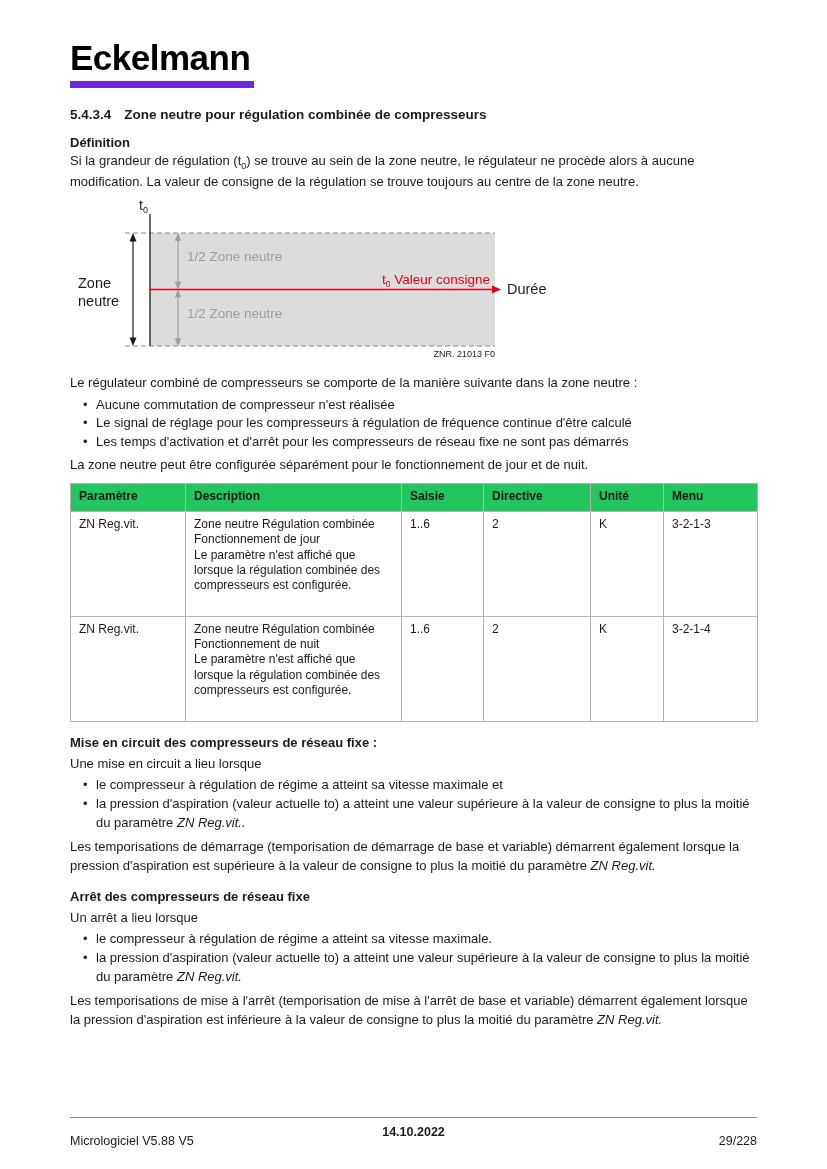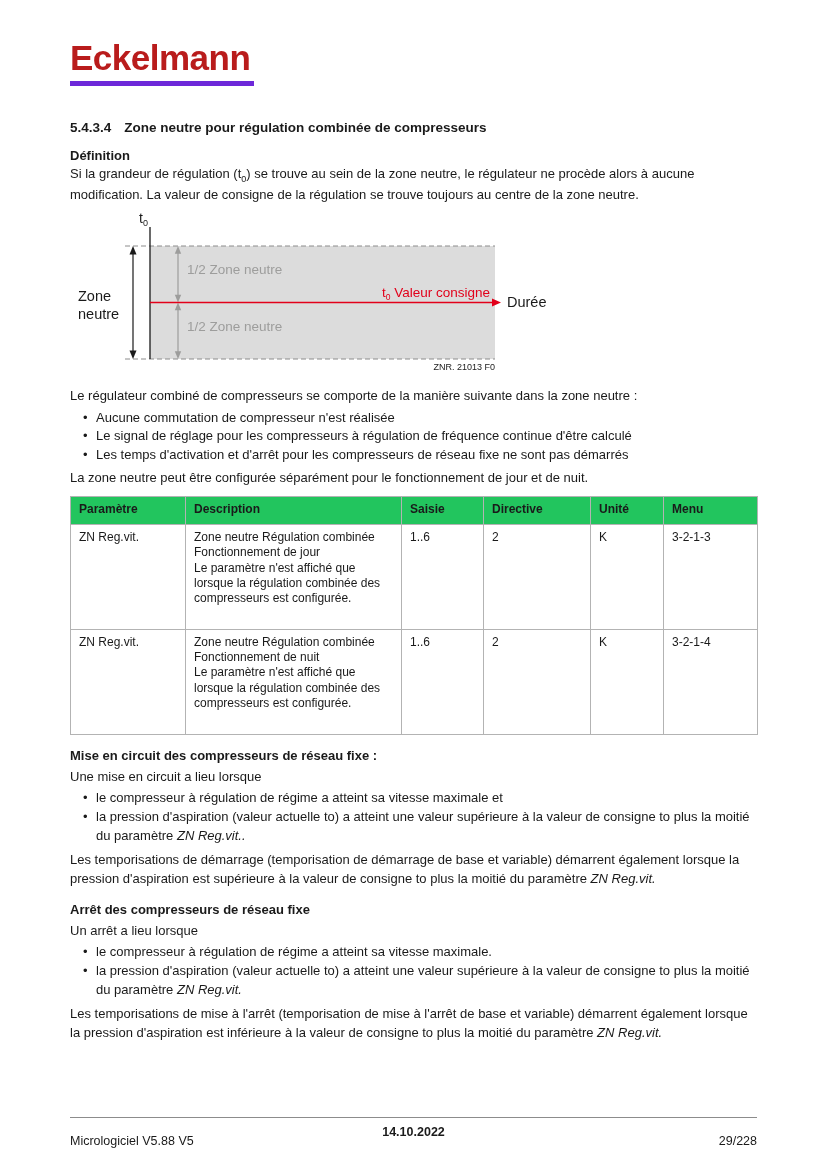--- a/index.html
+++ b/index.html
@@ -7,26 +7,26 @@
   body {
     width:827px; height:1169px;
     font-family:"Liberation Sans", sans-serif;
     color:#1a1a1a;
   }
   .page { position:relative; width:827px; height:1169px; background:#ffffff; padding:38px 70px 0; overflow:hidden; }
 
   
   .logo {
     display:inline-block;
-    font-size:35px; font-weight:bold; color:#b91c1c; letter-spacing:-0.5px;
-    border-bottom:5px solid #6d28d9; padding:0 4px 3px 0; line-height:1.15;
+    font-size:35px; font-weight:bold; color:#000000; letter-spacing:-0.5px;
+    border-bottom:7px solid #6d28d9; padding:0 4px 3px 0; line-height:1.15;
   }
 
   
-  .section-heading { font-size:13.5px; font-weight:bold; margin-top:34px; }
+  .section-heading { font-size:13.5px; font-weight:bold; margin-top:19px; }
   .h-num { margin-right:13px; }
   .bold-head { font-size:13px; font-weight:bold; margin-top:13px; }
   p.body { font-size:13px; line-height:1.45; margin-top:2px; }
 
   
   ul.bullets { list-style:none; font-size:13px; line-height:1.45; margin-top:3px; }
   ul.bullets li { display:flex; padding-left:13px; }
   .bullet { flex:0 0 13px; }
   .li-text { flex:1; }
 

